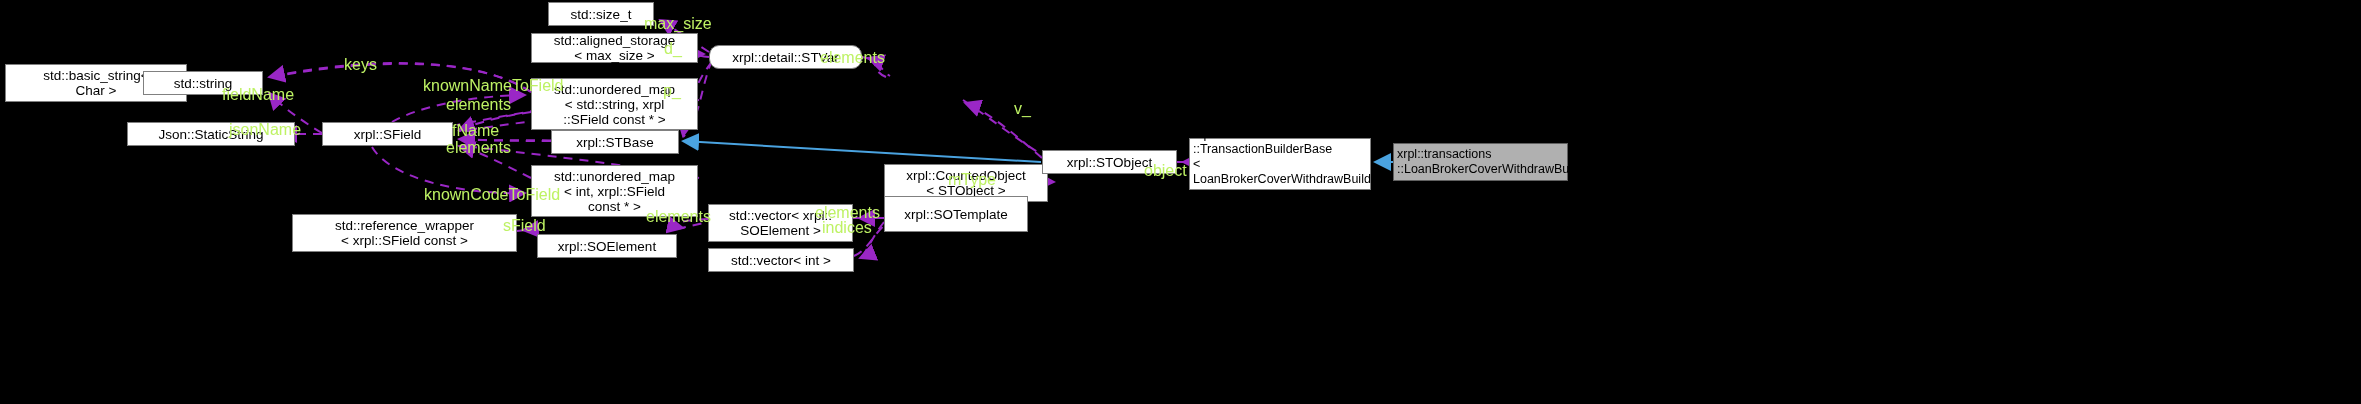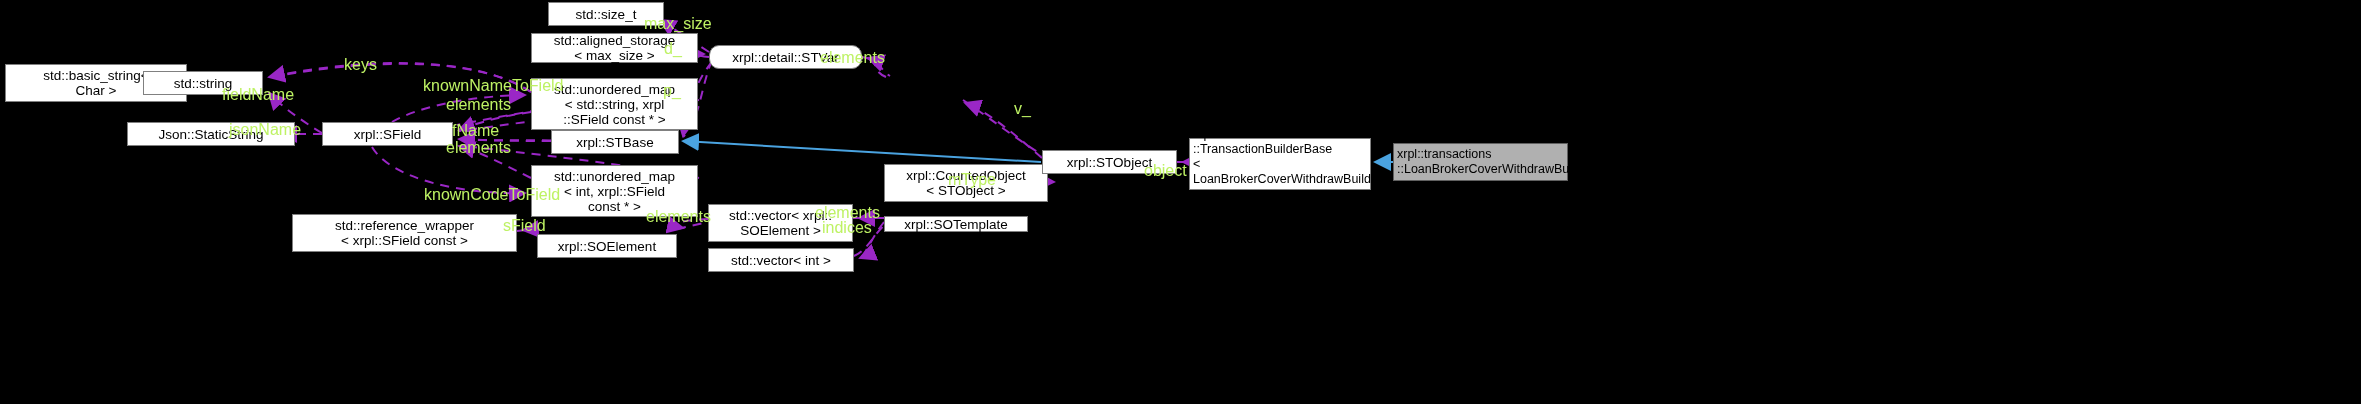--- a/index.html
+++ b/index.html
@@ -133,38 +133,38 @@
     </g>
   </svg>
 
   <div class="node" style="left:5px;top:64px;width:182px;height:38px;">std::basic_string&lt;
 Char &gt;</div>
   <div class="node" style="left:143px;top:71px;width:120px;height:24px;">std::string</div>
   <div class="node" style="left:127px;top:122px;width:168px;height:24px;">Json::StaticString</div>
   <div class="node" style="left:292px;top:214px;width:225px;height:38px;">std::reference_wrapper
 &lt; xrpl::SField const &gt;</div>
   <div class="node" style="left:322px;top:122px;width:131px;height:24px;">xrpl::SField</div>
-  <div class="node" style="left:548px;top:2px;width:116px;height:24px;">std::size_t</div>
+  <div class="node" style="left:548px;top:2px;width:106px;height:24px;">std::size_t</div>
   <div class="node" style="left:531px;top:33px;width:167px;height:30px;">std::aligned_storage
 &lt; max_size &gt;</div>
   <div class="node" style="left:531px;top:78px;width:167px;height:52px;">std::unordered_map
 &lt; std::string, xrpl
 ::SField const * &gt;</div>
   <div class="node" style="left:531px;top:165px;width:167px;height:52px;">std::unordered_map
 &lt; int, xrpl::SField
 const * &gt;</div>
   <div class="node" style="left:551px;top:130px;width:128px;height:24px;">xrpl::STBase</div>
   <div class="node" style="left:537px;top:217px;width:140px;height:24px;margin-top:17px;">xrpl::SOElement</div>
   <div class="node" style="left:708px;top:204px;width:145px;height:38px;">std::vector&lt; xrpl::
 SOElement &gt;</div>
   <div class="node" style="left:708px;top:248px;width:146px;height:24px;">std::vector&lt; int &gt;</div>
   <div class="node" style="left:709px;top:45px;width:153px;height:24px;border-radius:10px;">xrpl::detail::STVar</div>
   <div class="node" style="left:884px;top:164px;width:164px;height:38px;">xrpl::CountedObject
 &lt; STObject &gt;</div>
-  <div class="node" style="left:884px;top:216px;width:144px;height:16px;">xrpl::SOTemplate</div>
+  <div class="node" style="left:884px;top:196px;width:144px;height:36px;">xrpl::SOTemplate</div>
   <div class="node" style="left:1042px;top:150px;width:135px;height:24px;">xrpl::STObject</div>
   <div class="node" style="left:1189px;top:138px;width:182px;height:52px;font-size:12.5px;text-align:left;justify-content:flex-start;">xrpl::transactions
 ::TransactionBuilderBase
 &lt; LoanBrokerCoverWithdrawBuilder &gt;</div>
   <div class="node current" style="left:1393px;top:143px;width:175px;height:38px;font-size:12.5px;text-align:left;justify-content:flex-start;">xrpl::transactions
 ::LoanBrokerCoverWithdrawBuilder</div>
 
   <div class="edgelabel" style="left:344px;top:58px;">keys</div>
   <div class="edgelabel" style="left:222px;top:88px;">fieldName</div>
   <div class="edgelabel" style="left:229px;top:123px;">jsonName</div>

